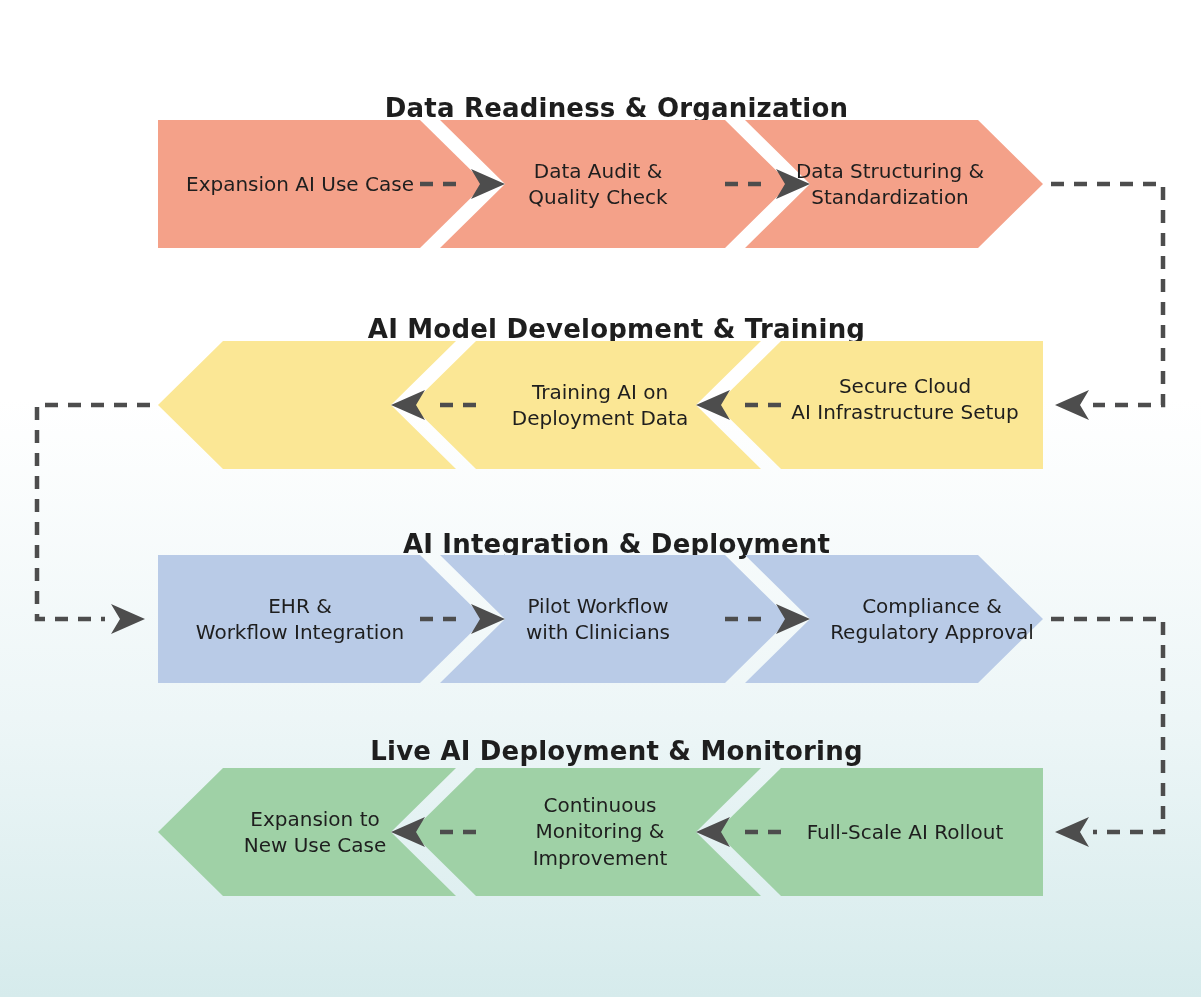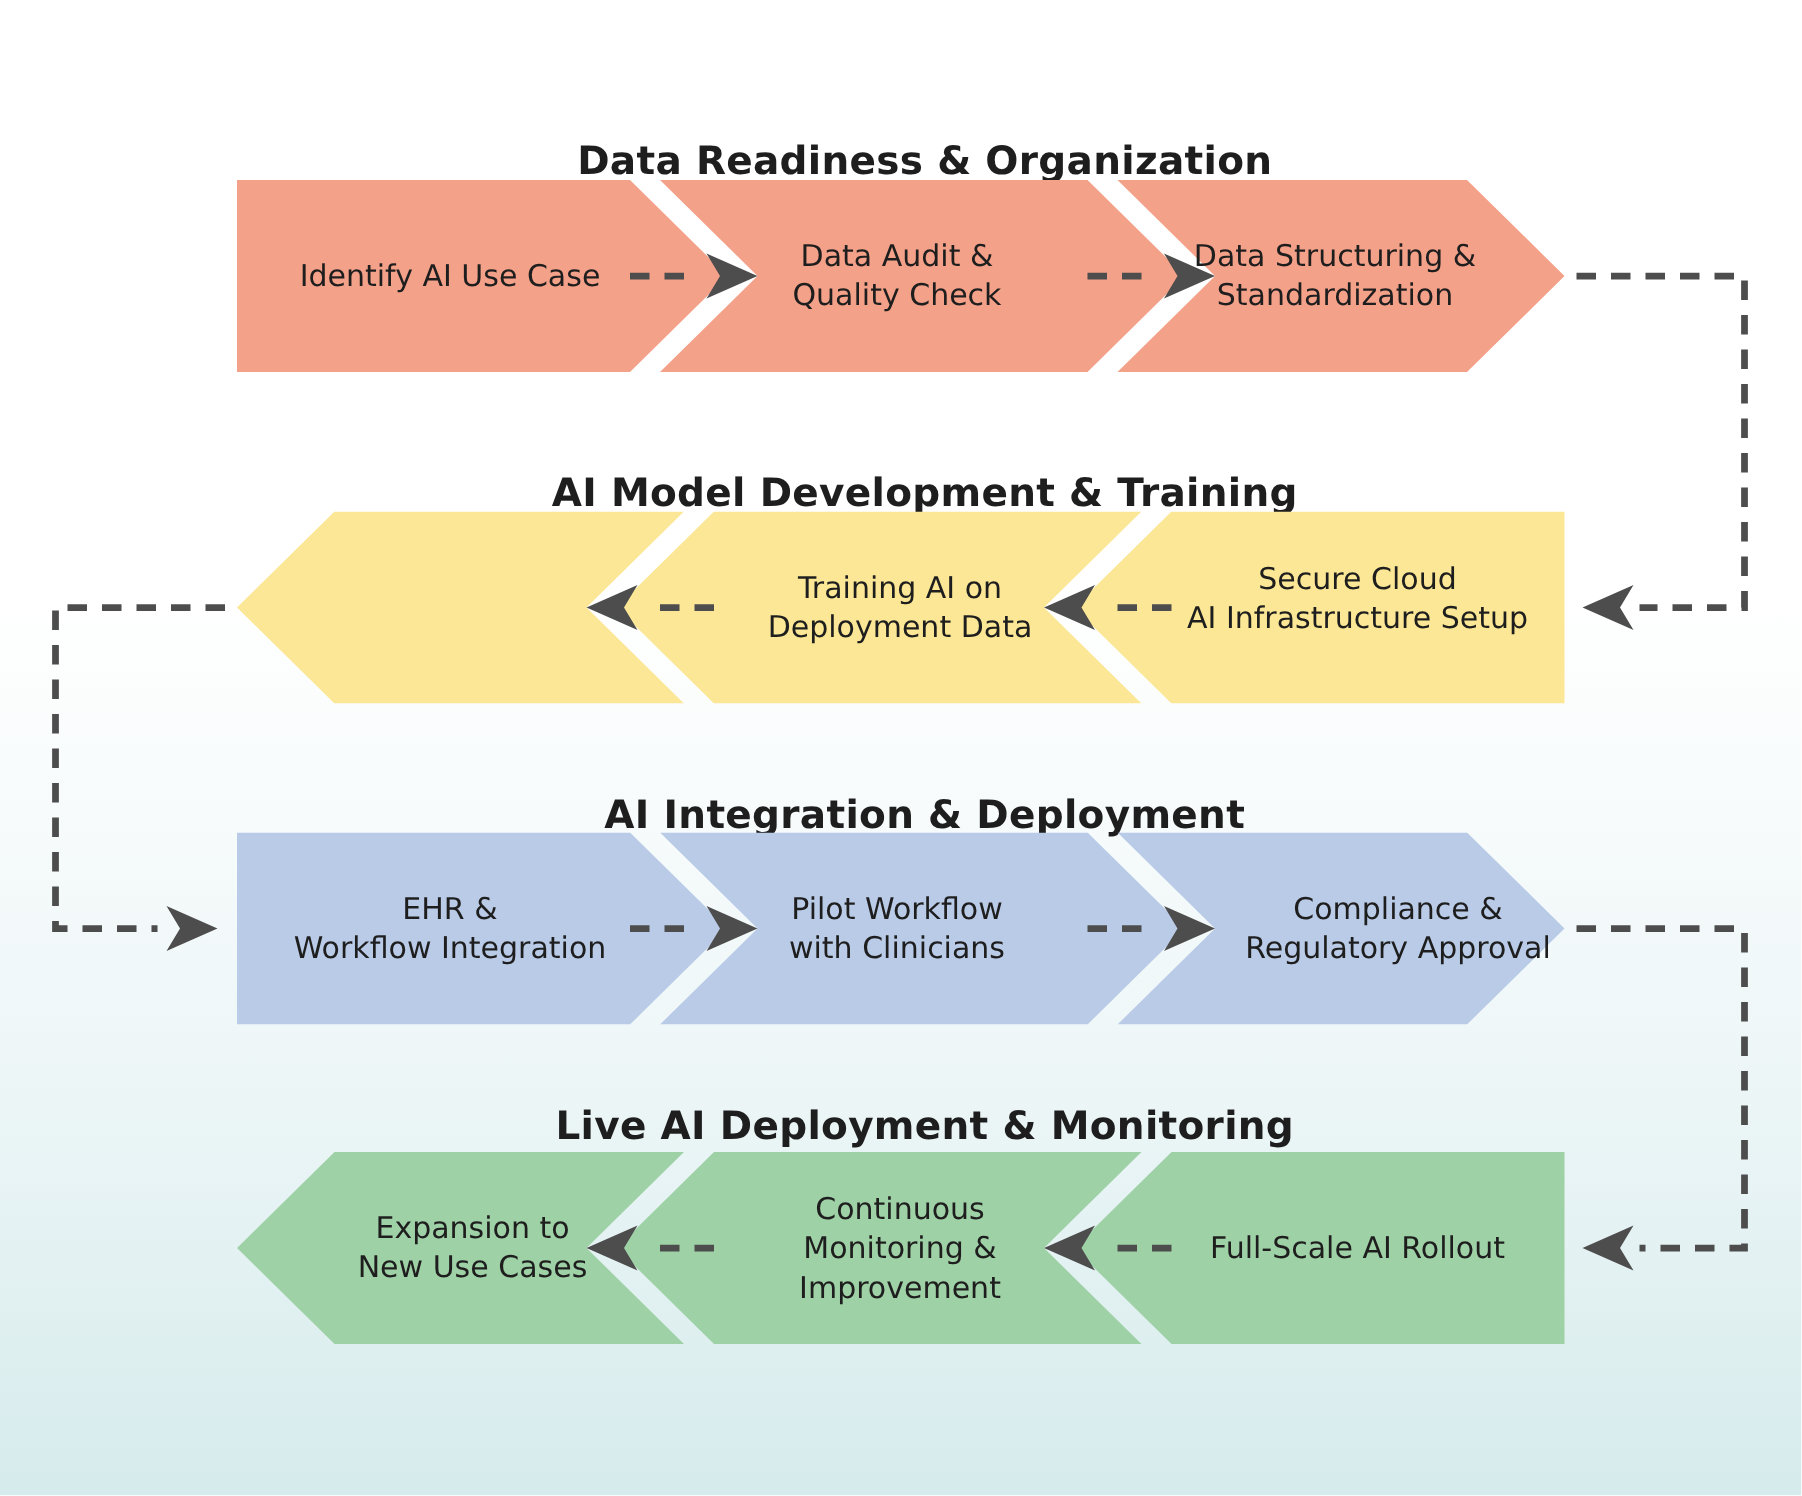--- a/index.html
+++ b/index.html
@@ -52,21 +52,21 @@
   <h2 class="row-title" style="top:92px">Data Readiness &amp; Organization</h2>
   <svg class="band" style="top:120px" viewBox="0 0 1201 128">
     <polygon points="158,0 420,0 485,64 420,128 158,128" fill="#f4a189"></polygon>
     <polygon points="440,0 725,0 790,64 725,128 440,128 505,64" fill="#f4a189"></polygon>
     <polygon points="745,0 978,0 1043,64 978,128 745,128 810,64" fill="#f4a189"></polygon>
     <line class="dash" x1="420" y1="64" x2="462" y2="64" stroke="#4d4d4d"></line>
     <path d="M505,64 L471,49 L480,64 L471,79 Z" fill="#4d4d4d"></path>
     <line class="dash" x1="725" y1="64" x2="767" y2="64" stroke="#4d4d4d"></line>
     <path d="M810,64 L776,49 L785,64 L776,79 Z" fill="#4d4d4d"></path>
   </svg>
-  <div class="step-label" style="left:300px;top:184px">Identify AI Use Case</div>
+  <div class="step-label" style="left:300px;top:184px">Expansion AI Use Case</div>
   <div class="step-label" style="left:598px;top:184px">Data Audit &amp;
 Quality Check</div>
   <div class="step-label" style="left:890px;top:184px">Data Structuring &amp;
 Standardization</div>
 
   <h2 class="row-title" style="top:313px">AI Model Development &amp; Training</h2>
   <svg class="band" style="top:341px" viewBox="0 0 1201 128">
     <polygon points="1043,0 781,0 716,64 781,128 1043,128" fill="#fbe795"></polygon>
     <polygon points="761,0 476,0 411,64 476,128 761,128 696,64" fill="#fbe795"></polygon>
     <polygon points="456,0 223,0 158,64 223,128 456,128 391,64" fill="#fbe795"></polygon>
@@ -105,15 +105,15 @@
     <line class="dash" x1="781" y1="64" x2="739" y2="64" stroke="#4d4d4d"></line>
     <path d="M696,64 L730,49 L721,64 L730,79 Z" fill="#4d4d4d"></path>
     <line class="dash" x1="476" y1="64" x2="434" y2="64" stroke="#4d4d4d"></line>
     <path d="M391,64 L425,49 L416,64 L425,79 Z" fill="#4d4d4d"></path>
   </svg>
   <div class="step-label" style="left:600px;top:832px">Continuous
 Monitoring &amp;
 Improvement</div>
   <div class="step-label" style="left:905px;top:832px">Full-Scale AI Rollout</div>
   <div class="step-label" style="left:315px;top:832px">Expansion to
-New Use Cases</div>
+New Use Case</div>
 
 </div>
 
 </body></html>

